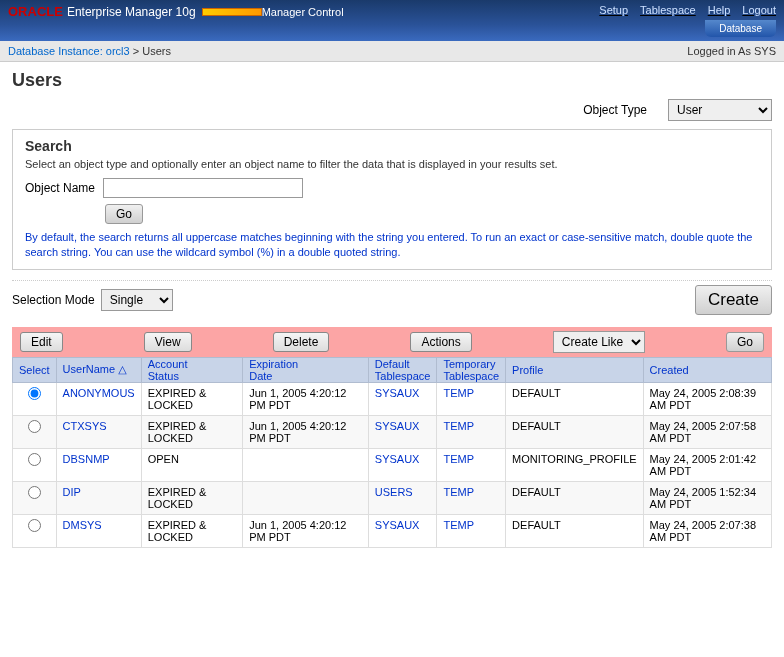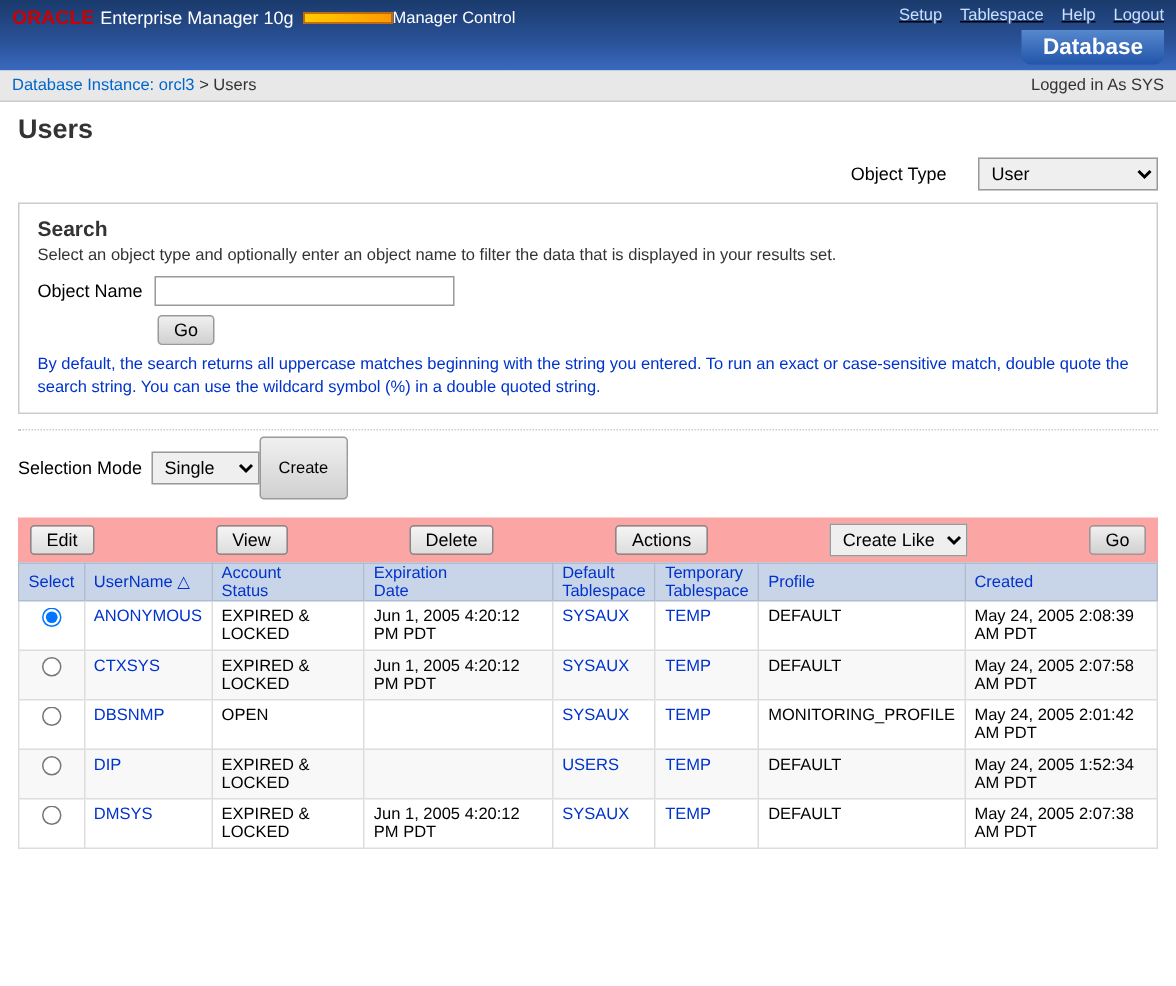--- a/index.html
+++ b/index.html
@@ -19,22 +19,22 @@
     #em-text { color: #fff; font-size: 12px; }
     #db-control-text { color: #fff; font-size: 11px; margin-top: 2px; }
     #header-right { display: flex; flex-direction: column; align-items: flex-end; gap: 4px; }
     #header-nav { display: flex; gap: 12px; text-decoration: underline; }
     #header-nav a { color: #cce0ff; font-size: 11px; text-decoration: none; }
     #database-badge {
       background: linear-gradient(to bottom, #5588cc, #2255aa);
       color: #fff;
       padding: 3px 14px;
       border-radius: 0 0 6px 6px;
-      font-size: 15px;
-      font-weight: bold;
+      font-size: 10px;
+      font-weight: normal;
     }
 
     
     #breadcrumb-bar {
       background: #e8e8e8;
       padding: 4px 8px;
       display: flex;
       justify-content: space-between;
       align-items: center;
       border-bottom: 1px solid #ccc;
@@ -52,21 +52,21 @@
       display: flex;
       justify-content: flex-end;
       align-items: center;
       margin-bottom: 8px;
       gap: 21px;
     }
     #object-type-select {
       font-size: 12px;
       padding: 2px 4px;
       border: 1px solid #999;
-      width: 120px;
+      width: 104px;
     }
 
     
     #search-section {
       border: 1px solid #ccc;
       padding: 8px 12px;
       margin-bottom: 10px;
     }
     #search-title { font-size: 14px; font-weight: bold; color: #333; margin-bottom: 4px; }
     #search-desc { font-size: 11px; margin-bottom: 8px; color: #333; }
@@ -84,37 +84,38 @@
       padding: 2px 10px;
       font-size: 12px;
       cursor: pointer;
       border-radius: 3px;
     }
     #search-note { font-size: 11px; color: #0033cc; line-height: 1.4; }
 
     
     #selection-mode-row {
       display: flex;
+      justify-content: space-between;
       align-items: center;
       margin-bottom: 8px;
       padding: 4px 0;
       border-top: 1px dotted #ccc;
     }
     #selection-mode-left { display: flex; align-items: center; gap: 6px; }
     #selection-mode-label { font-size: 12px; }
     #selection-mode-select {
       font-size: 12px;
       padding: 2px 4px;
       border: 1px solid #999;
     }
     .create-btn {
       background: linear-gradient(to bottom, #f0f0f0, #d0d0d0);
       border: 1px solid #999;
-      padding: 14px 12px;
-      font-size: 11px;
+      padding: 4px 12px;
+      font-size: 17px;
       cursor: pointer;
       border-radius: 3px;
     }
 
     
     #action-bar {
       background: #fca5a5;
       padding: 4px 8px;
       display: flex;
       align-items: center;

